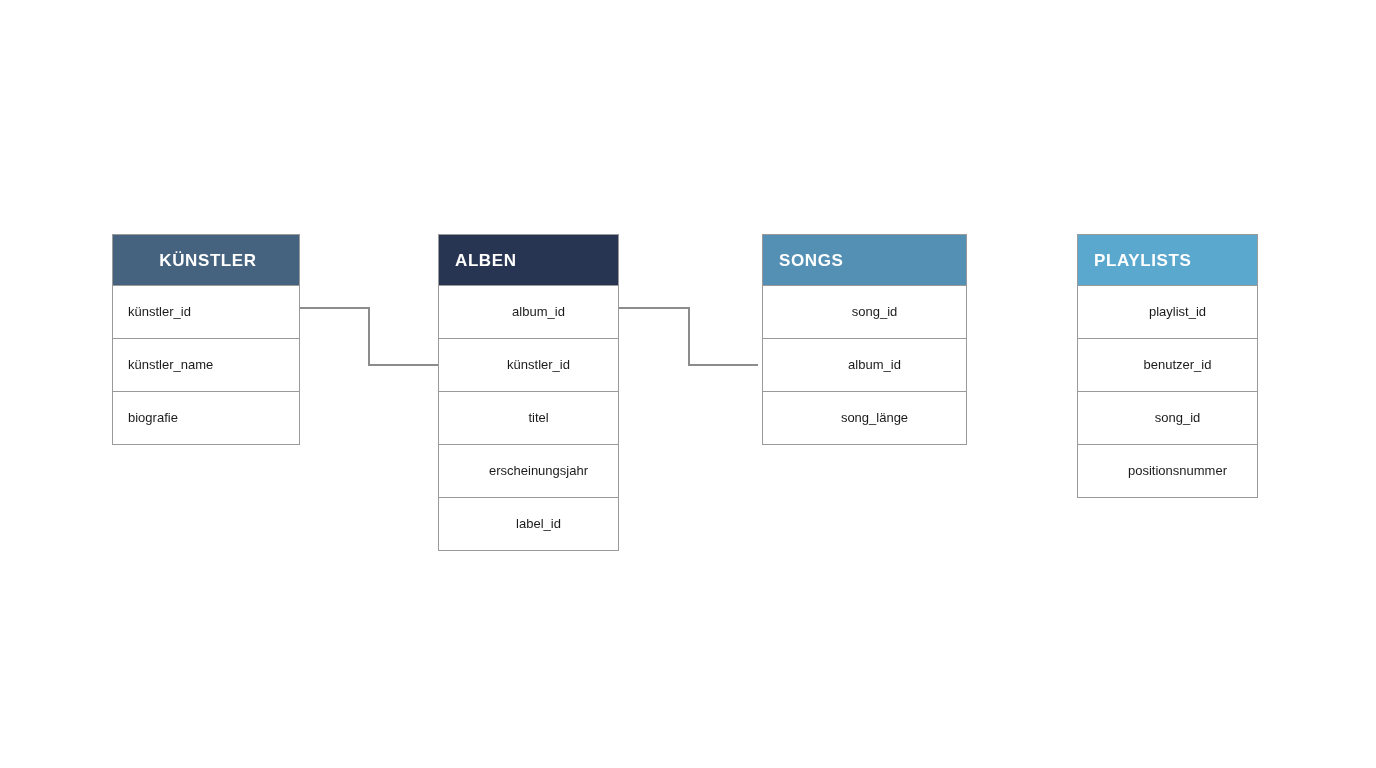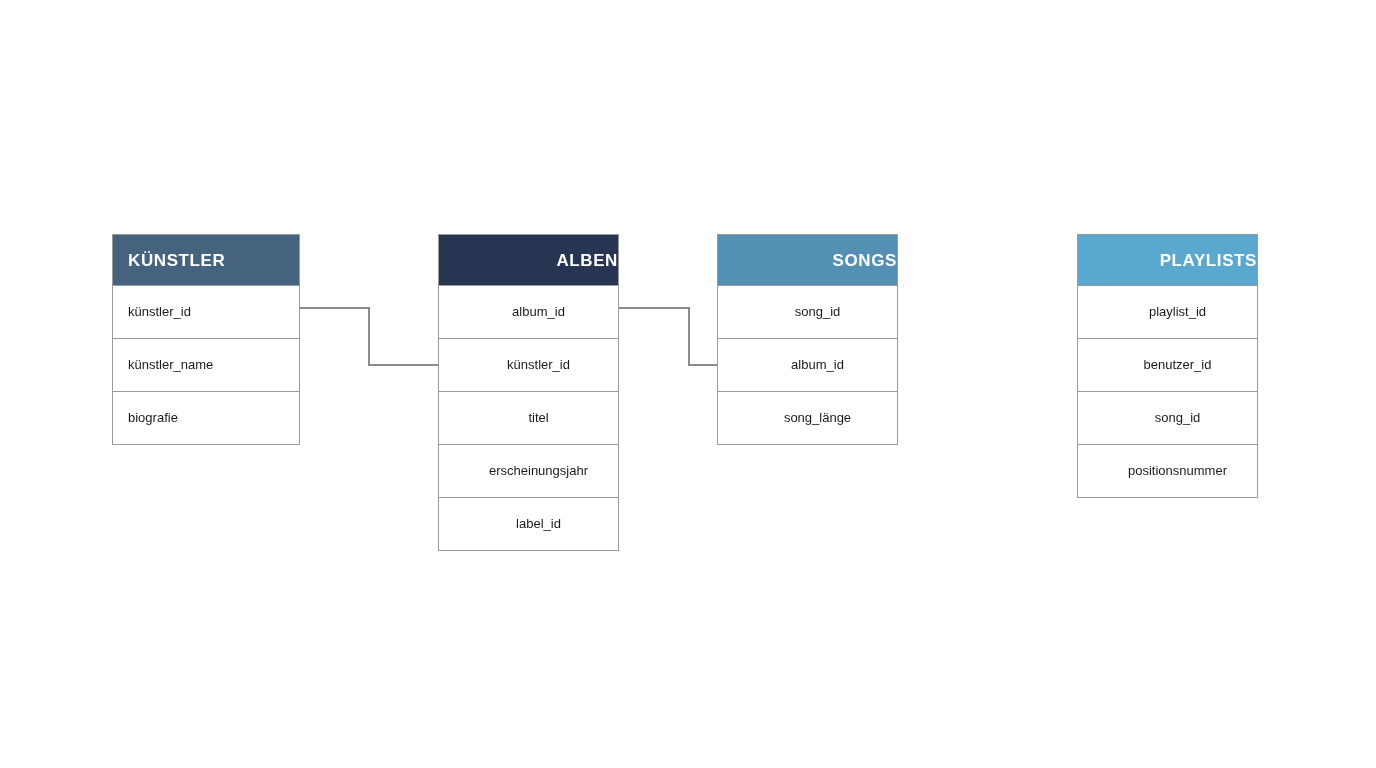--- a/index.html
+++ b/index.html
@@ -45,25 +45,26 @@
     color: #ffffff;
     font-size: 17px;
     font-weight: bold;
     letter-spacing: 0.6px;
     border: 1px solid #9a9a9a;
     white-space: nowrap;
     overflow: hidden;
   }
 
   .entity-header.align-left {
-    text-align: left;
-    padding-left: 15px;
+    text-align: center;
+    padding-left: 4px;
   }
   .entity-header.align-center {
-    text-align: right;
+    text-align: left;
+    padding-left: 16px;
   }
 
   .field-row {
     box-sizing: border-box;
     height: 53px;
     line-height: 51px;
     background: #ffffff;
     border: 1px solid #9a9a9a;
     border-top: none;
     font-size: 13px;
@@ -101,21 +102,21 @@
         <div class="field-row align-left" style="border-color: rgb(154, 154, 154); color: rgb(27, 27, 27);">biografie</div>
       </div>
       <div class="entity" style="left: 438px; top: 234px; width: 181px;">
         <div class="entity-header align-center" style="background: rgb(39, 53, 83); color: rgb(255, 255, 255); border-color: rgb(154, 154, 154);">ALBEN</div>
         <div class="field-row align-center" style="border-color: rgb(154, 154, 154); color: rgb(27, 27, 27);">album_id</div>
         <div class="field-row align-center" style="border-color: rgb(154, 154, 154); color: rgb(27, 27, 27);">künstler_id</div>
         <div class="field-row align-center" style="border-color: rgb(154, 154, 154); color: rgb(27, 27, 27);">titel</div>
         <div class="field-row align-center" style="border-color: rgb(154, 154, 154); color: rgb(27, 27, 27);">erscheinungsjahr</div>
         <div class="field-row align-center" style="border-color: rgb(154, 154, 154); color: rgb(27, 27, 27);">label_id</div>
       </div>
-      <div class="entity" style="left: 717px; top: 234px; width: 181px;">
+      <div class="entity" style="left: 762px; top: 234px; width: 205px;">
         <div class="entity-header align-center" style="background: rgb(84, 144, 180); color: rgb(255, 255, 255); border-color: rgb(154, 154, 154);">SONGS</div>
         <div class="field-row align-center" style="border-color: rgb(154, 154, 154); color: rgb(27, 27, 27);">song_id</div>
         <div class="field-row align-center" style="border-color: rgb(154, 154, 154); color: rgb(27, 27, 27);">album_id</div>
         <div class="field-row align-center" style="border-color: rgb(154, 154, 154); color: rgb(27, 27, 27);">song_länge</div>
       </div>
       <div class="entity" style="left: 1077px; top: 234px; width: 181px;">
         <div class="entity-header align-center" style="background: rgb(91, 168, 207); color: rgb(255, 255, 255); border-color: rgb(154, 154, 154);">PLAYLISTS</div>
         <div class="field-row align-center" style="border-color: rgb(154, 154, 154); color: rgb(27, 27, 27);">playlist_id</div>
         <div class="field-row align-center" style="border-color: rgb(154, 154, 154); color: rgb(27, 27, 27);">benutzer_id</div>
         <div class="field-row align-center" style="border-color: rgb(154, 154, 154); color: rgb(27, 27, 27);">song_id</div>

